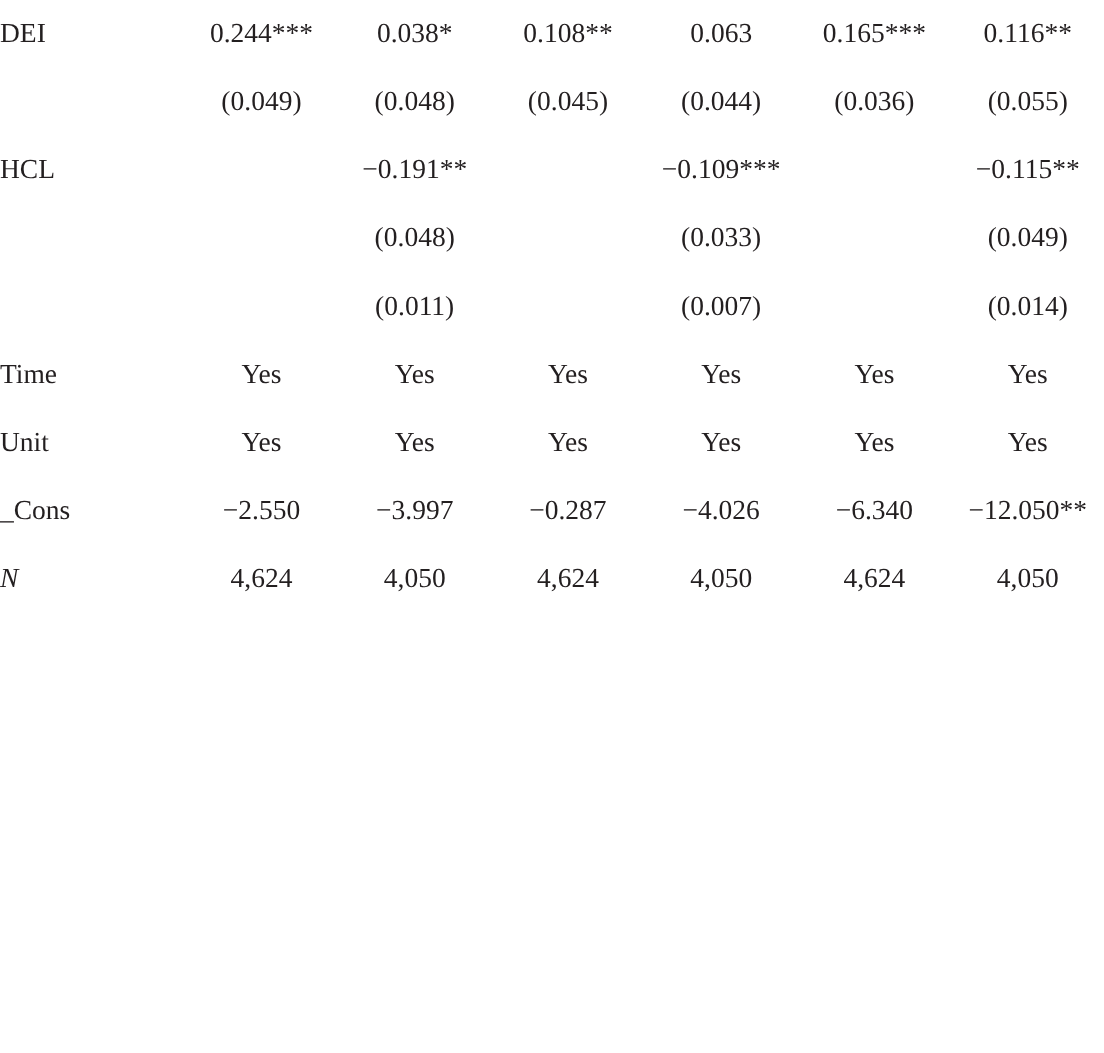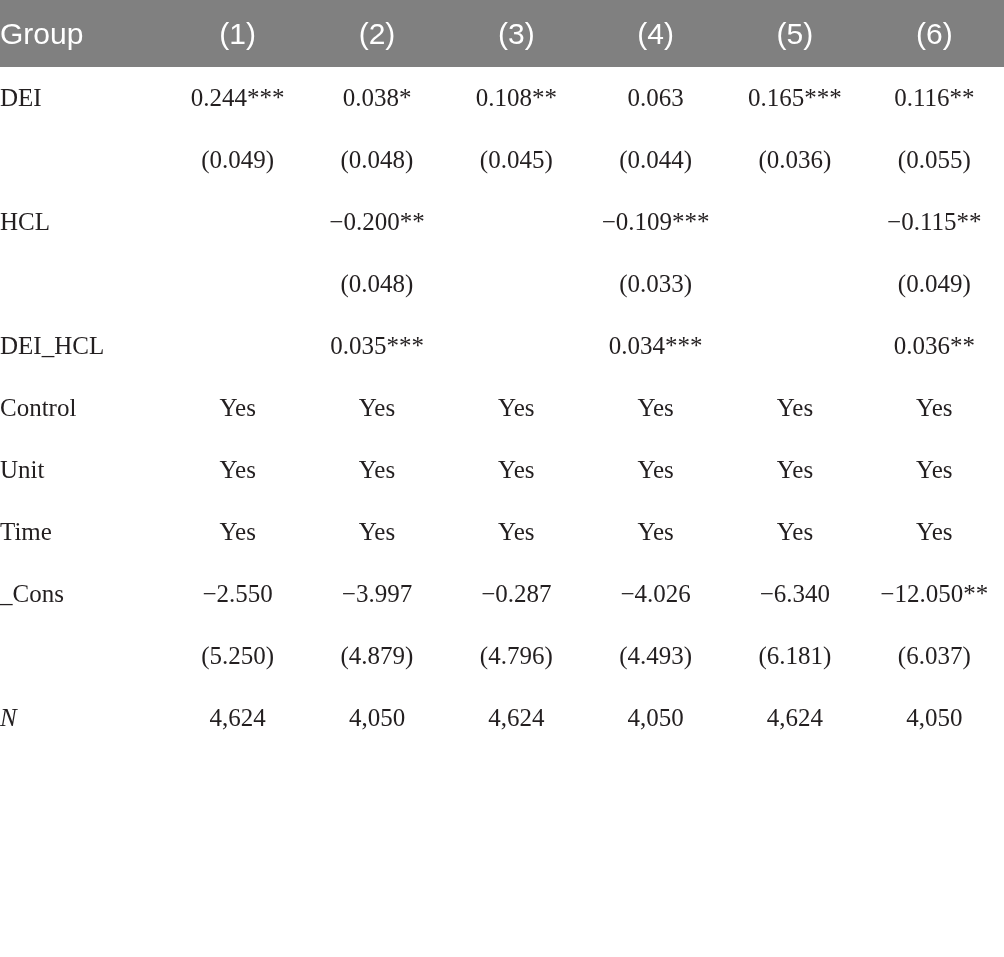--- a/index.html
+++ b/index.html
@@ -90,29 +90,20 @@
   <colgroup>
     <col class="label-col">
     <col class="data-col">
     <col class="data-col">
     <col class="data-col">
     <col class="data-col">
     <col class="data-col">
     <col class="data-col">
   </colgroup>
   <thead>
-    <tr>
-      <th class="label-head">Group</th>
-      <th>(1)</th>
-      <th>(2)</th>
-      <th>(3)</th>
-      <th>(4)</th>
-      <th>(5)</th>
-      <th>(6)</th>
-    </tr>
   </thead>
   <tbody id="table-body">
       <tr class="no-sep">
         <td class="rowlabel">DEI</td>
         <td>0.244***</td>
         <td>0.038*</td>
         <td>0.108**</td>
         <td>0.063</td>
         <td>0.165***</td>
         <td>0.116**</td>
@@ -122,88 +113,70 @@
         <td>(0.049)</td>
         <td>(0.048)</td>
         <td>(0.045)</td>
         <td>(0.044)</td>
         <td>(0.036)</td>
         <td>(0.055)</td>
       </tr>
       <tr class="sep-row">
         <td class="rowlabel">HCL</td>
         <td></td>
-        <td>−0.200**</td>
+        <td>−0.191**</td>
         <td></td>
         <td>−0.109***</td>
         <td></td>
         <td>−0.115**</td>
       </tr>
       <tr class="no-sep">
         <td class="rowlabel"></td>
         <td></td>
         <td>(0.048)</td>
         <td></td>
         <td>(0.033)</td>
         <td></td>
         <td>(0.049)</td>
       </tr>
-      <tr class="sep-row">
-        <td class="rowlabel">DEI_HCL</td>
+      <tr class="no-sep">
+        <td class="rowlabel"></td>
         <td></td>
-        <td>0.035***</td>
+        <td>(0.011)</td>
         <td></td>
-        <td>0.034***</td>
+        <td>(0.007)</td>
         <td></td>
-        <td>0.036**</td>
+        <td>(0.014)</td>
       </tr>
       <tr class="sep-row">
-        <td class="rowlabel">Control</td>
+        <td class="rowlabel">Time</td>
         <td>Yes</td>
         <td>Yes</td>
         <td>Yes</td>
         <td>Yes</td>
         <td>Yes</td>
         <td>Yes</td>
       </tr>
       <tr class="sep-row">
         <td class="rowlabel">Unit</td>
         <td>Yes</td>
         <td>Yes</td>
         <td>Yes</td>
         <td>Yes</td>
         <td>Yes</td>
         <td>Yes</td>
       </tr>
       <tr class="sep-row">
-        <td class="rowlabel">Time</td>
-        <td>Yes</td>
-        <td>Yes</td>
-        <td>Yes</td>
-        <td>Yes</td>
-        <td>Yes</td>
-        <td>Yes</td>
-      </tr>
-      <tr class="sep-row">
         <td class="rowlabel">_Cons</td>
         <td>−2.550</td>
         <td>−3.997</td>
         <td>−0.287</td>
         <td>−4.026</td>
         <td>−6.340</td>
         <td>−12.050**</td>
-      </tr>
-      <tr class="no-sep">
-        <td class="rowlabel"></td>
-        <td>(5.250)</td>
-        <td>(4.879)</td>
-        <td>(4.796)</td>
-        <td>(4.493)</td>
-        <td>(6.181)</td>
-        <td>(6.037)</td>
       </tr>
       <tr class="sep-row">
         <td class="rowlabel"><span class="ital">N</span></td>
         <td>4,624</td>
         <td>4,050</td>
         <td>4,624</td>
         <td>4,050</td>
         <td>4,624</td>
         <td>4,050</td>
       </tr>

